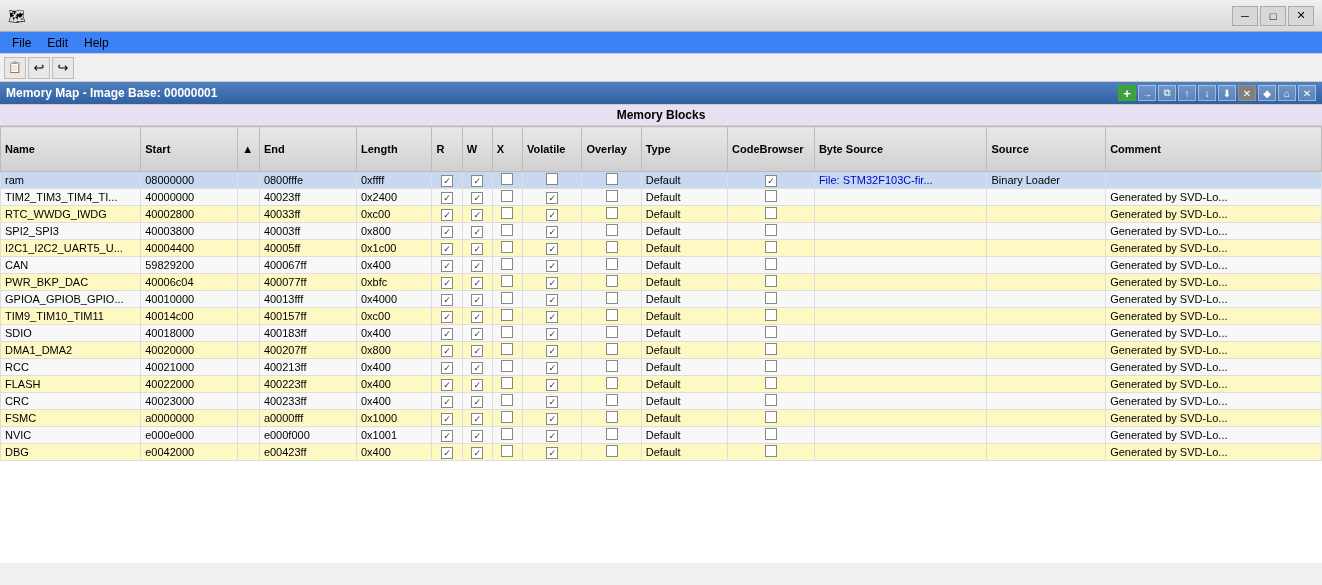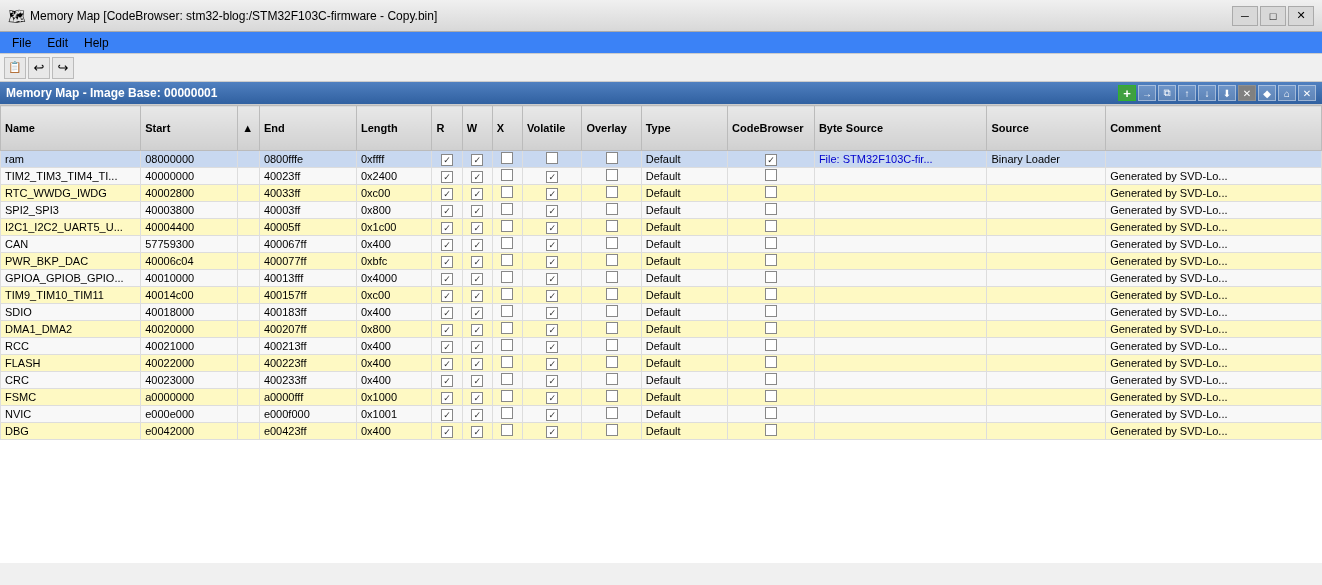--- a/index.html
+++ b/index.html
@@ -196,21 +196,20 @@
     .col-bytesource { width: 160px; }
     .col-source { width: 110px; }
     .col-comment { width: 200px; }
   </style>
 </head>
 <body>
 
 <div class="title-bar">
   <div class="title-bar-left">
     <span class="title-bar-icon" style="background:transparent; font-size:14px;">🗺</span>
-    <span class="title-bar-text">Memory Map [CodeBrowser: stm32-blog:/STM32F103C-firmware - Copy.bin]</span>
   </div>
   <div class="title-bar-controls">
     <button class="title-btn">─</button>
     <button class="title-btn">□</button>
     <button class="title-btn close">✕</button>
   </div>
 </div>
 
 <div class="menu-bar">
   <span class="menu-item">File</span>
@@ -244,20 +243,21 @@
 
     <button class="panel-ctrl-btn">◆</button>
 
     <button class="panel-ctrl-btn">⌂</button>
 
     <button class="panel-ctrl-btn">✕</button>
   </div>
 </div>
 
 <div class="table-container">
+  <div class="section-header">Memory Blocks</div>
   <table>
     <thead>
       <tr>
         <th class="col-name">Name</th>
         <th class="col-start">Start</th>
         <th style="width:20px;">▲</th>
         <th class="col-end">End</th>
         <th class="col-length">Length</th>
         <th class="col-r">R</th>
         <th class="col-w">W</th>
@@ -352,21 +352,21 @@
           <td class="checkbox-cell"><span class="cb checked"></span></td>
           <td class="checkbox-cell"><span class="cb"></span></td>
           <td>Default</td>
           <td class="checkbox-cell"><span class="cb"></span></td>
           <td></td>
           <td></td>
           <td>Generated by SVD-Lo...</td>
         </tr>
         <tr>
           <td>CAN</td>
-          <td>57759300</td>
+          <td>59829200</td>
           <td></td>
           <td>400067ff</td>
           <td>0x400</td>
           <td class="checkbox-cell"><span class="cb checked"></span></td>
           <td class="checkbox-cell"><span class="cb checked"></span></td>
           <td class="checkbox-cell"><span class="cb"></span></td>
           <td class="checkbox-cell"><span class="cb checked"></span></td>
           <td class="checkbox-cell"><span class="cb"></span></td>
           <td>Default</td>
           <td class="checkbox-cell"><span class="cb"></span></td>

